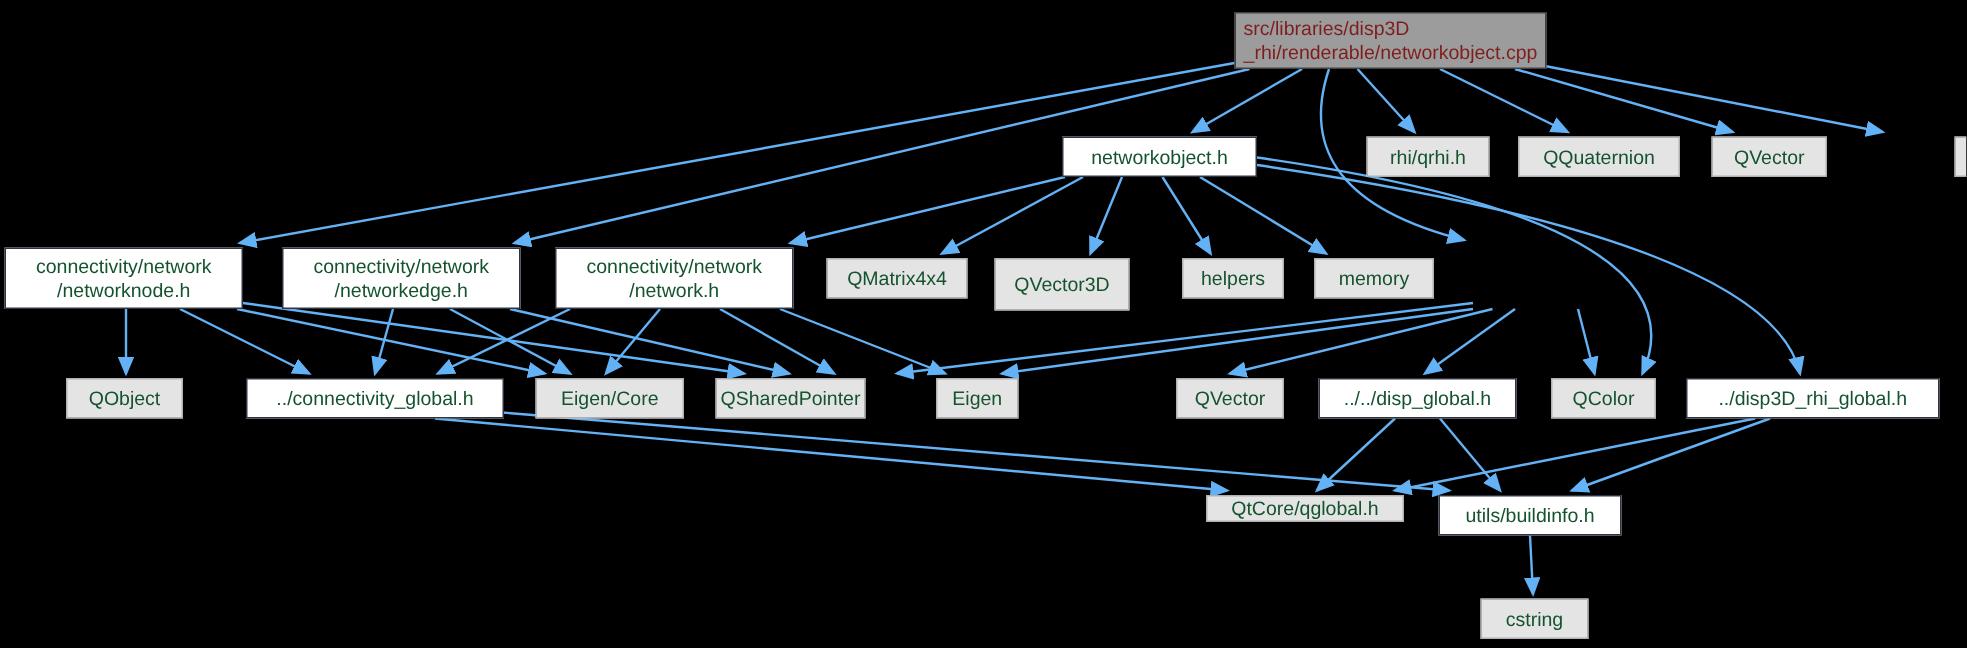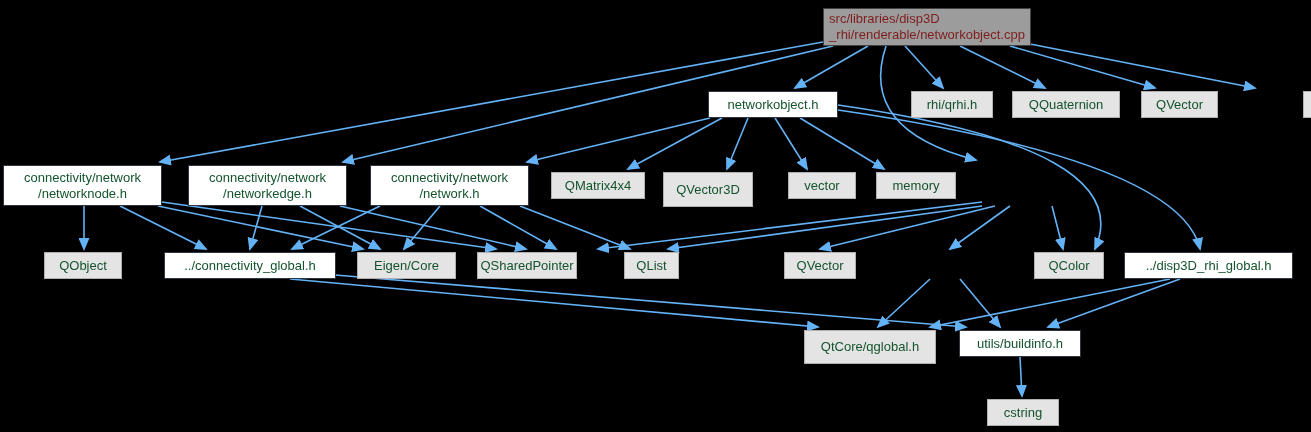--- a/index.html
+++ b/index.html
@@ -88,30 +88,31 @@
   <div class="node gray" style="left:1303px;top:91px;width:62px;height:27px">cmath</div>
 
   <div class="node white" style="left:3px;top:165px;width:159px;height:41px">connectivity/network
 /networknode.h</div>
   <div class="node white" style="left:188px;top:165px;width:159px;height:41px">connectivity/network
 /networkedge.h</div>
   <div class="node white" style="left:370px;top:165px;width:159px;height:41px">connectivity/network
 /network.h</div>
   <div class="node gray" style="left:551px;top:172px;width:94px;height:27px">QMatrix4x4</div>
   <div class="node gray" style="left:663px;top:172px;width:90px;height:35px">QVector3D</div>
-  <div class="node gray" style="left:788px;top:172px;width:68px;height:27px">vector</div>
+  <div class="node gray" style="left:788px;top:172px;width:68px;height:27px">helpers</div>
   <div class="node gray" style="left:876px;top:172px;width:80px;height:27px">memory</div>
 
   <div class="node gray" style="left:44px;top:252px;width:78px;height:27px">QObject</div>
   <div class="node white" style="left:164px;top:252px;width:172px;height:27px">../connectivity_global.h</div>
   <div class="node gray" style="left:357px;top:252px;width:99px;height:27px">Eigen/Core</div>
   <div class="node gray" style="left:477px;top:252px;width:100px;height:27px">QSharedPointer</div>
-  <div class="node gray" style="left:624px;top:252px;width:55px;height:27px">QList</div>
+  <div class="node gray" style="left:624px;top:252px;width:55px;height:27px">Eigen</div>
   <div class="node gray" style="left:784px;top:252px;width:72px;height:27px">QVector</div>
+  <div class="node white" style="left:879px;top:252px;width:132px;height:27px">../../disp_global.h</div>
   <div class="node gray" style="left:1034px;top:252px;width:70px;height:27px">QColor</div>
   <div class="node white" style="left:1124px;top:252px;width:169px;height:27px">../disp3D_rhi_global.h</div>
 
-  <div class="node gray" style="left:804px;top:330px;width:132px;height:34px">QtCore/qglobal.h</div>
+  <div class="node gray" style="left:804px;top:330px;width:132px;height:18px">QtCore/qglobal.h</div>
   <div class="node white" style="left:959px;top:330px;width:122px;height:27px">utils/buildinfo.h</div>
 
   <div class="node gray" style="left:987px;top:399px;width:72px;height:27px">cstring</div>
 
 </div>
 
 </body></html>

